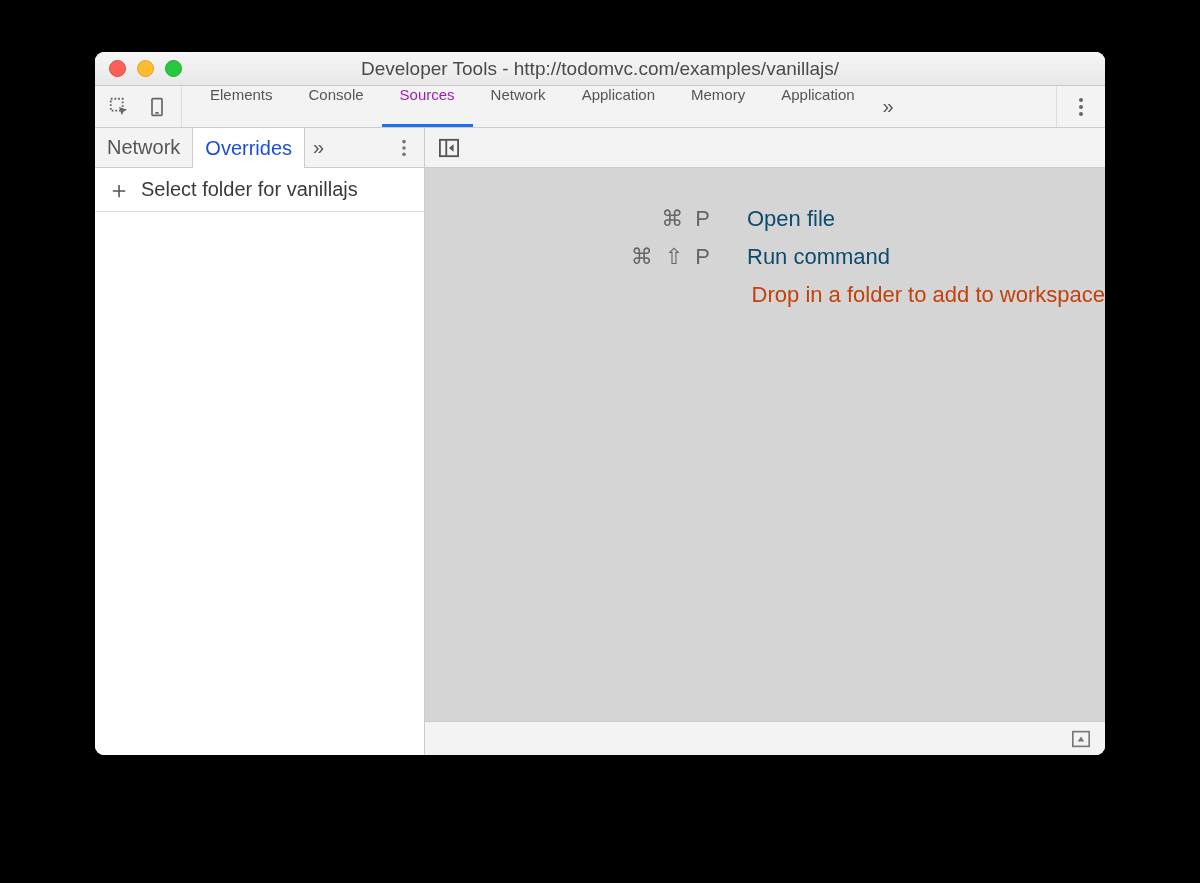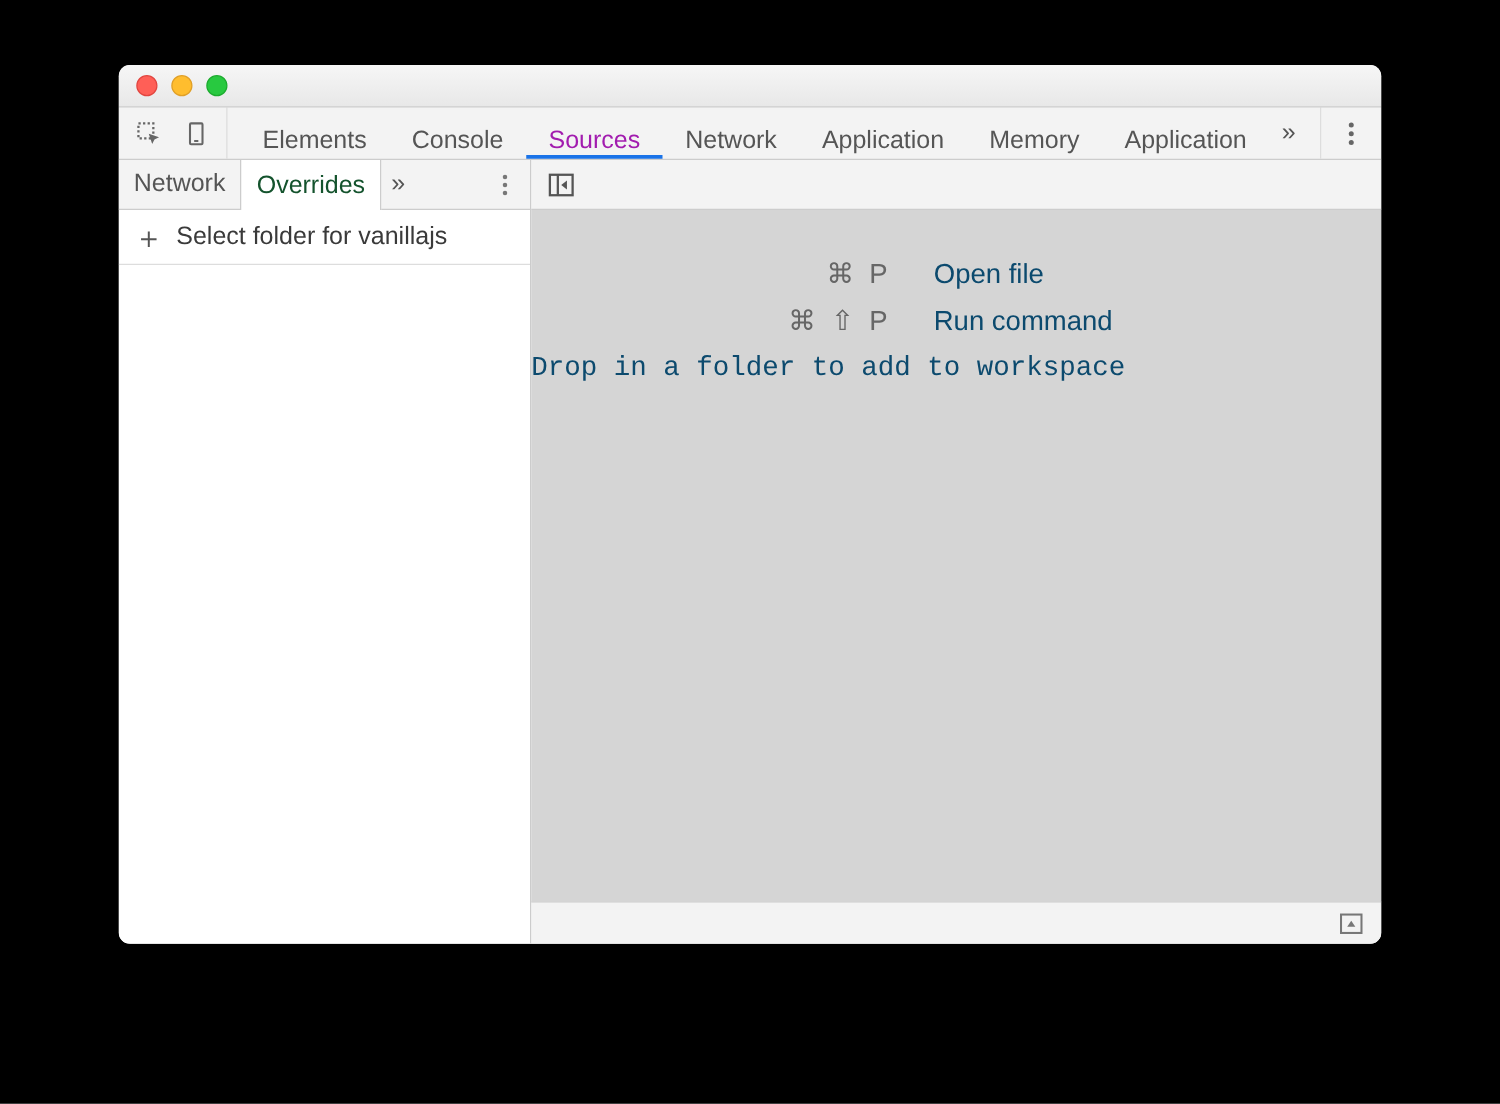--- a/index.html
+++ b/index.html
@@ -70,23 +70,23 @@
     width: 28px; height: 28px;
     display:flex; align-items:center; justify-content:center;
     color: #666;
   }
   .tabs-row {
     display:flex; align-items:stretch;
     flex: 1;
     padding-left: 10px;
   }
   .tab {
-    display: flex; align-items: flex-end;
+    display: flex; align-items: flex-start;
     padding: 0 18px;
-    font-size: 20px;
+    font-size: 15px;
     color: #555;
     border-bottom: 3px solid transparent;
     cursor: default;
   }
   .tab.active {
     color: #a21caf;
     border-bottom-color: #1a73e8;
   }
   .tool-right {
     display:flex; align-items:center;
@@ -123,21 +123,21 @@
     display:flex; align-items:center;
     padding: 0 12px;
     font-size: 20px;
     color:#555;
   }
   .sub-tab.active {
     background:#fff;
     border-left:1px solid #ccc;
     border-right:1px solid #ccc;
     margin-bottom:-1px;
-    color:#14532d;
+    color:#1d4ed8;
   }
   .sub-tab:first-child { border-left:0; }
   .sub-tabs-right {
     margin-left:auto;
     display:flex;
     align-items:center;
     padding-right:6px;
   }
   .sidebar-content {
     flex:1;
@@ -190,24 +190,23 @@
     color:#666;
     letter-spacing: 3px;
     font-size: 22px;
   }
   .hint-label {
     width: 200px;
     text-align:left;
     color:#0c4a6e;
   }
   .drop-text {
-    justify-content:flex-start;
-    color:#0c4a6e;
+    justify-content:flex-end;
+    color:#c2410c;
     text-align:center;
-    font-family:Liberation Mono, monospace;
   }
   .main-footer {
     height:34px;
     background:#f3f3f3;
     border-top:1px solid #ccc;
     display:flex;
     align-items:center;
     justify-content:flex-end;
     padding-right:10px;
   }
@@ -218,20 +217,21 @@
 <body>
 
 <div class="window">
 
   <div class="titlebar">
     <div class="traffic">
       <div class="tlight red"></div>
       <div class="tlight yellow"></div>
       <div class="tlight green"></div>
     </div>
+    <div class="title">Developer Tools - http://todomvc.com/examples/vanillajs/</div>
   </div>
 
   <div class="toolbar">
     <div class="tool-left">
       <span class="icon-btn">
         <svg width="22" height="22" viewBox="0 0 24 24" fill="none" stroke="#666" stroke-width="2">
           <rect x="3" y="3" width="13" height="13" stroke-dasharray="2 2"></rect>
           <path d="M12 12 L21 15 L17 17 L15 21 Z" fill="#666" stroke="none"></path>
         </svg>
       </span>

